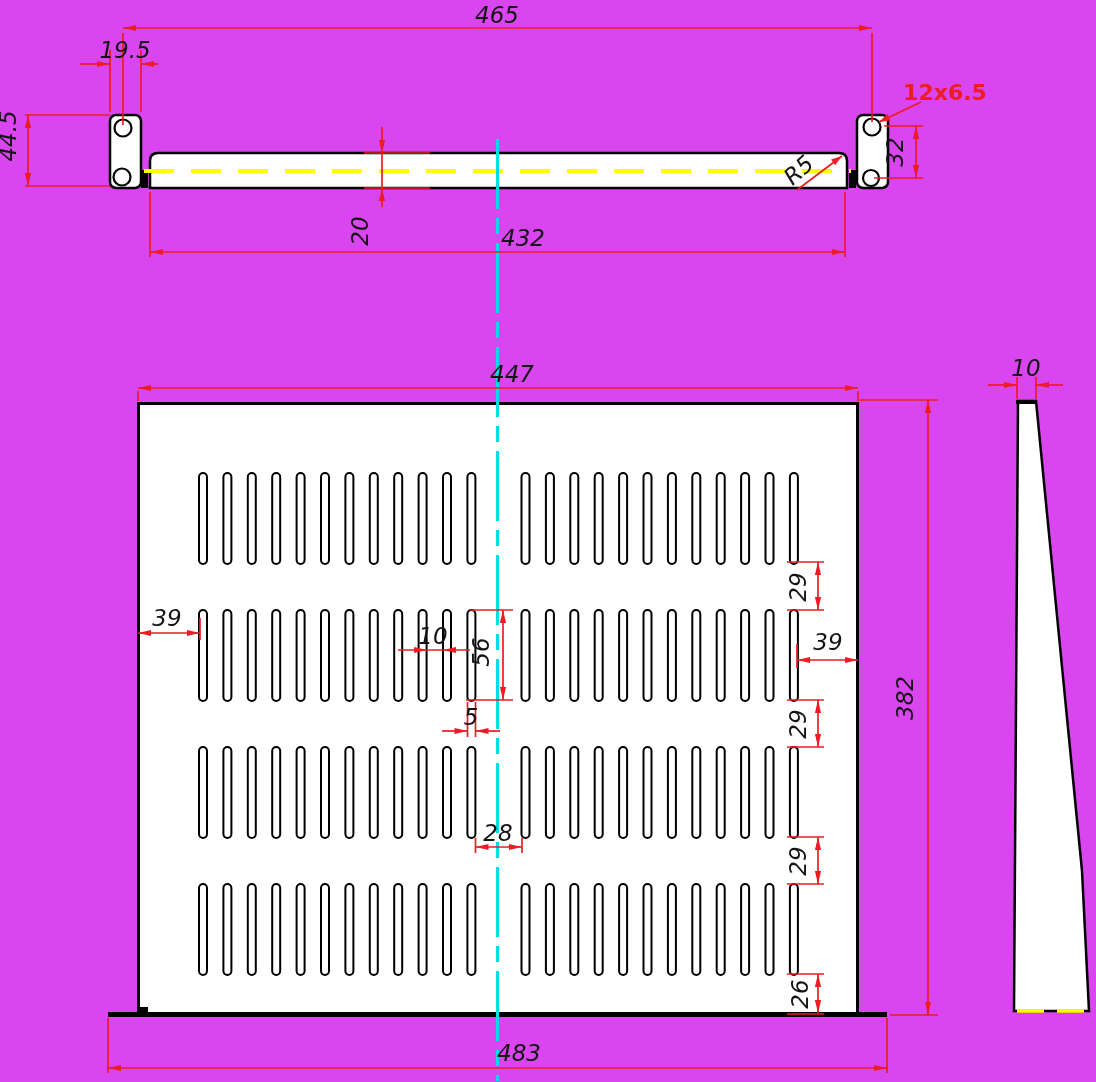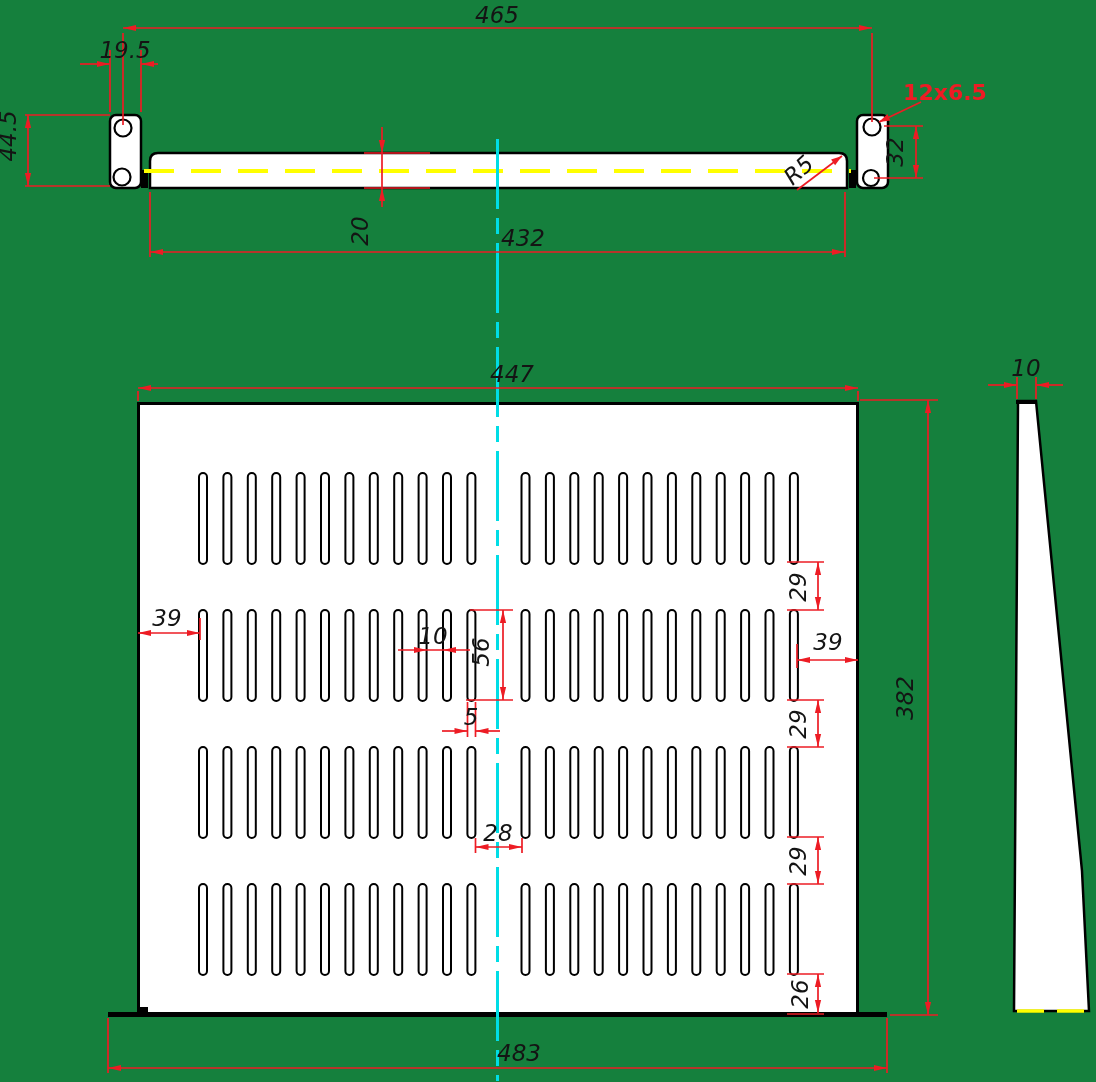--- a/index.html
+++ b/index.html
@@ -1,16 +1,16 @@
 <!DOCTYPE html>
 <html><head>
 <meta charset="utf-8">
 <style>
   html,body{margin:0;padding:0;background:#ffffff;}
-  .stage{width:1096px;height:1082px;position:relative;background:#15803d;}
+  .stage{width:1096px;height:1082px;position:relative;background:#d946ef;}
   svg{display:block;}
   svg text{
     font-family:"DejaVu Sans", sans-serif;
     font-style:italic;
     font-size:23px;
     fill:#141414;
   }
   svg text.red-label{
     font-style:normal;
     font-weight:bold;

